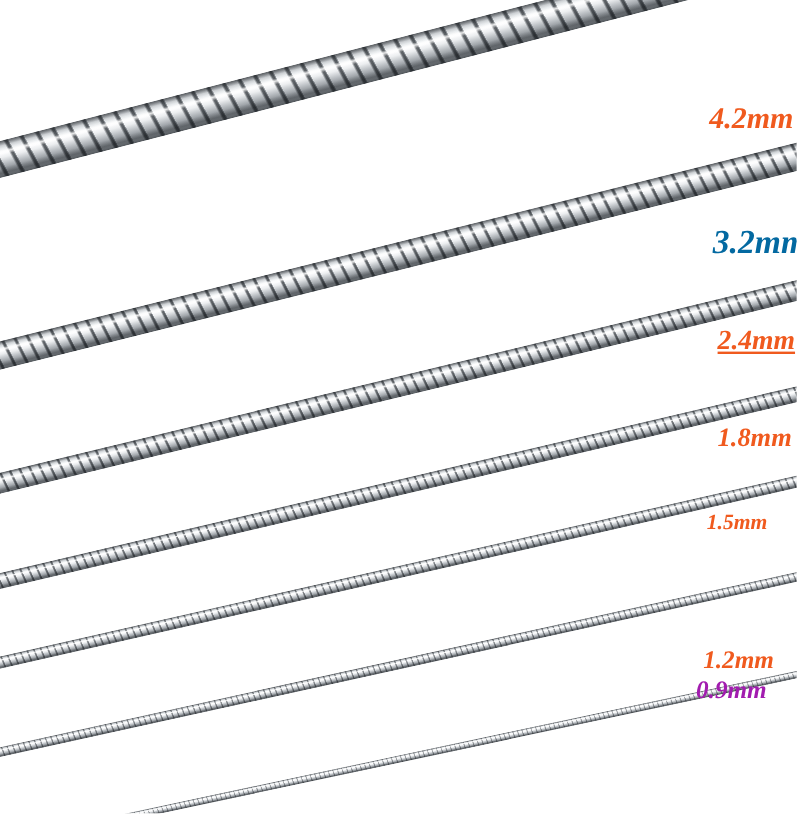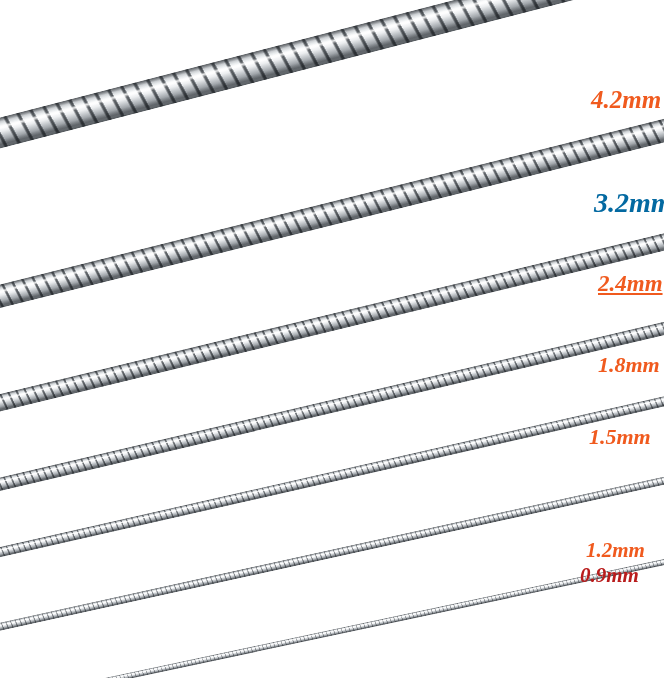--- a/index.html
+++ b/index.html
@@ -137,17 +137,17 @@
         <div class="ribs" style="background-image: repeating-linear-gradient(82deg, rgba(255, 255, 255, 0) 0px, rgba(255, 255, 255, 0) 2.508px, rgba(58, 63, 68, 0.424) 2.99896px, rgba(58, 63, 68, 0.46) 3.43824px, rgba(120, 126, 132, 0.23) 3.8px); background-size: auto 100%;"></div>
         <div class="gloss"></div>
         <div class="edge"></div>
       </div>
     </div>
   <div id="label-layer">
       <div class="size-label" style="left: 591px; top: 87px; font-size: 25px; color: rgb(240, 90, 30); z-index: 100;">4.2mm</div>
       <div class="size-label" style="left: 594px; top: 189px; font-size: 28px; color: #0369a1; z-index: 100;">3.2mm</div>
       <div class="size-label" style="left: 598px; top: 272px; font-size: 23px; color: rgb(240, 90, 30); z-index: 100; text-decoration: underline;">2.4mm</div>
       <div class="size-label" style="left: 598px; top: 354px; font-size: 22px; color: rgb(240, 90, 30); z-index: 100;">1.8mm</div>
-      <div class="size-label" style="left: 589px; top: 426px; font-size: 22px; color: rgb(240, 90, 30); z-index: 100;">1.5mm</div>
+      <div class="size-label" style="left: 589px; top: 426px; font-size: 18px; color: rgb(240, 90, 30); z-index: 100;">1.5mm</div>
       <div class="size-label" style="left: 586px; top: 504px; font-size: 21px; color: rgb(240, 90, 30); z-index: 100; margin-top: 36px;">1.2mm</div>
-      <div class="size-label" style="left: 580px; top: 565px; font-size: 21px; color: #b91c1c; z-index: 100;">0.9mm</div>
+      <div class="size-label" style="left: 580px; top: 565px; font-size: 21px; color: #a21caf; z-index: 100;">0.9mm</div>
     </div>
 </div>
 
 </body></html>

